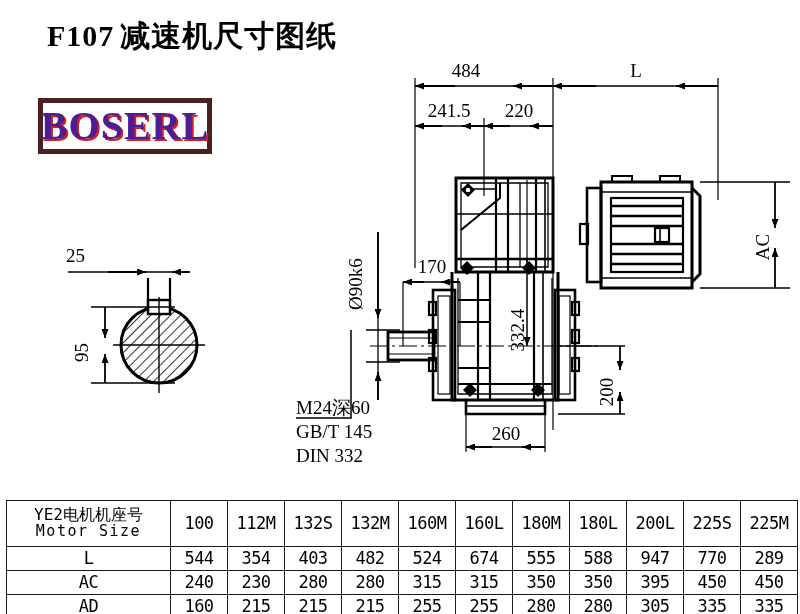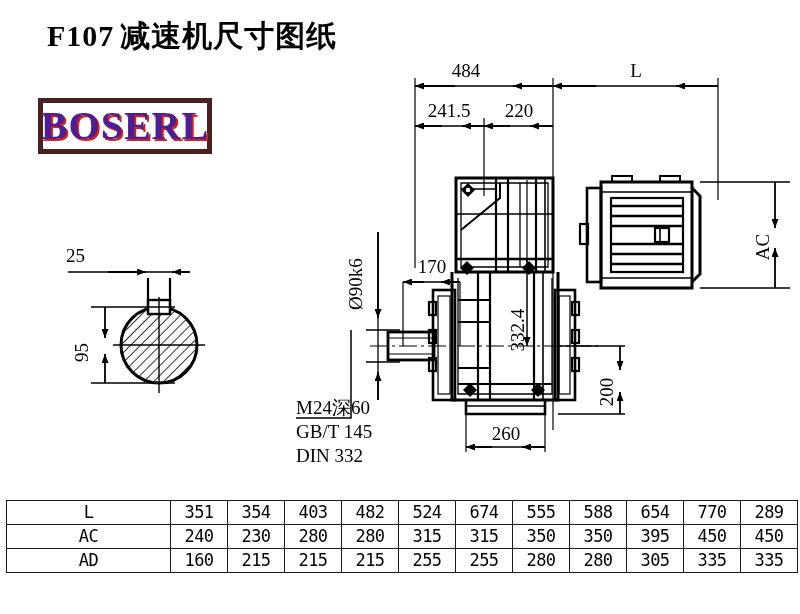--- a/index.html
+++ b/index.html
@@ -274,32 +274,49 @@
   <g>
     <path d="M296,418 L351,418 L351,330" stroke="#000" stroke-width="1.5" fill="none"></path>
     <text class="anntxt" x="296" y="414">M24深60</text>
     <text class="anntxt" x="296" y="438">GB/T 145</text>
     <text class="anntxt" x="296" y="462">DIN 332</text>
   </g>
 </svg>
 
 <table id="spec-table">
   <tbody>
+    <tr>
+      <td class="rowlab hdr">
+        <span class="hdr-cn">YE2电机机座号</span>
+        <span class="hdr-en">Motor Size</span>
+      </td>
+      <td class="val hdr">100</td>
+      <td class="val hdr">112M</td>
+      <td class="val hdr">132S</td>
+      <td class="val hdr">132M</td>
+      <td class="val hdr">160M</td>
+      <td class="val hdr">160L</td>
+      <td class="val hdr">180M</td>
+      <td class="val hdr">180L</td>
+      <td class="val hdr">200L</td>
+      <td class="val hdr">225S</td>
+      <td class="val hdr">225M</td>
+    </tr>
 
     <tr>
       <td class="rowlab">L</td>
-      <td class="val">351</td>
+      <td class="val">544</td>
       <td class="val">354</td>
       <td class="val">403</td>
       <td class="val">482</td>
       <td class="val">524</td>
       <td class="val">674</td>
       <td class="val">555</td>
       <td class="val">588</td>
-      <td class="val">654</td>
+      <td class="val">947</td>
       <td class="val">770</td>
       <td class="val">289</td>
     </tr>
 
     <tr>
       <td class="rowlab">AC</td>
       <td class="val">240</td>
       <td class="val">230</td>
       <td class="val">280</td>
       <td class="val">280</td>

